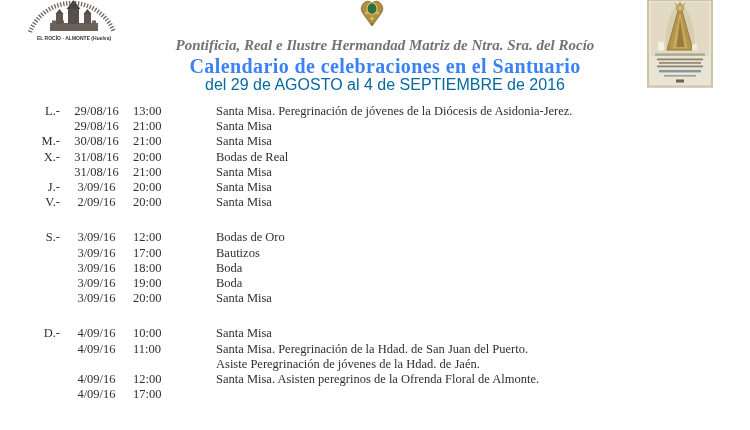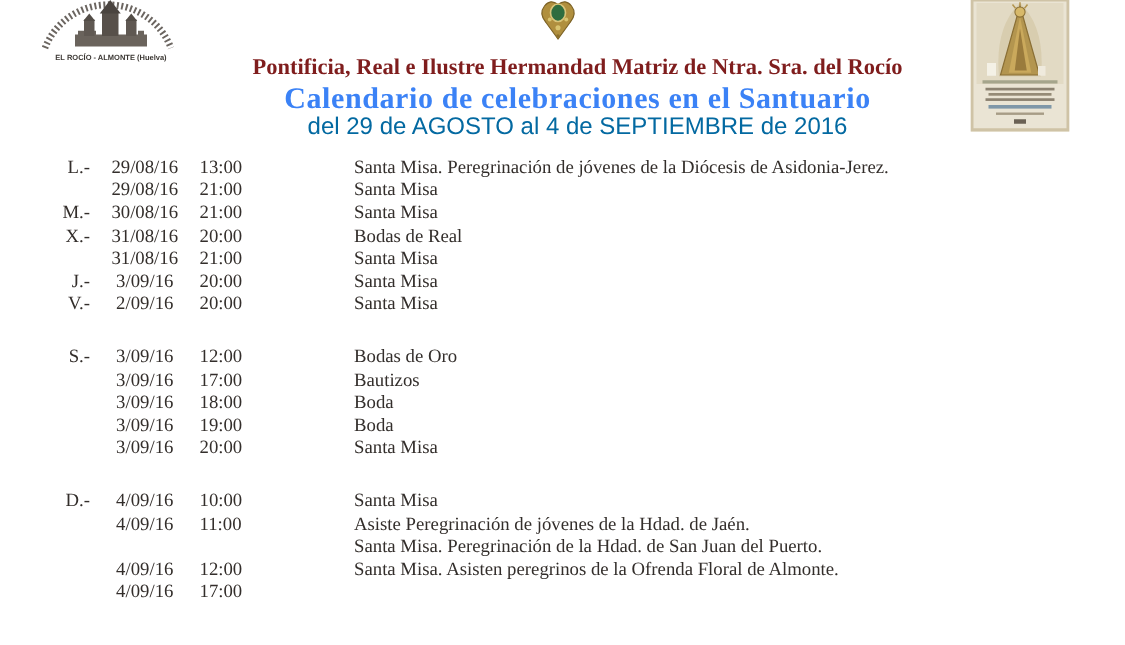--- a/index.html
+++ b/index.html
@@ -4,30 +4,30 @@
 <style>
   html,body { margin:0; padding:0; background:#ffffff; }
   .page {
     position:relative; width:750px; height:430px; background:#ffffff;
     font-family:"Liberation Serif", serif; color:#332e2b; overflow:hidden;
   }
   .seal { position:absolute; left:22px; top:0; }
   .medallion { position:absolute; left:354px; top:0; }
   .estampa { position:absolute; left:647px; top:0; }
   .titles { position:absolute; left:40px; right:20px; top:37px; text-align:center; }
-  .t1 { font-weight:bold; font-size:15px; color:#7f1d1d; line-height:17px; }
+  .t1 { font-style:italic; font-weight:bold; font-size:15px; color:#737373; line-height:17px; }
   .t2 { font-weight:bold; font-size:20px; letter-spacing:0.4px; color:#3b82f6; line-height:23px; margin-top:1px; }
   .t3 { font-family:"Liberation Sans", sans-serif; font-size:16px; color:#0369a1; line-height:14px; margin-top:0; }
   .sched { position:absolute; left:38px; top:104px; right:8px; font-size:12.5px; }
   .group + .group { margin-top:20px; }
   .row { display:grid; grid-template-columns:22px 73px 55px 1fr; line-height:15.2px; }
   .c-day  { text-align:right; }
   .c-date { text-align:center; }
   .c-time { text-align:left; }
-  .c-desc { padding-left:28px;margin-left:20px; }
+  .c-desc { padding-left:28px; }
   .dline { display:block; }
 </style>
 </head>
 <body>
 
 <div class="page">
 
   <div class="seal">
     <svg width="100" height="47" viewBox="0 0 100 47" xmlns="http://www.w3.org/2000/svg">
       <path d="M 8 32 A 45 45 0 0 1 92 32" fill="none" stroke="#6b6560" stroke-width="4.5" stroke-dasharray="1.3 1.7"></path>
@@ -197,22 +197,22 @@
         <span class="c-time">10:00</span>
         <span class="c-desc">
             <span class="dline">Santa Misa</span>
           </span>
       </div>
       <div class="row">
         <span class="c-day"></span>
         <span class="c-date">4/09/16</span>
         <span class="c-time">11:00</span>
         <span class="c-desc">
+          <span class="dline">Santa Misa. Peregrinación de la Hdad. de San Juan del Puerto.</span>
           <span class="dline">Asiste Peregrinación de jóvenes de la Hdad. de Jaén.</span>
-          <span class="dline">Santa Misa. Peregrinación de la Hdad. de San Juan del Puerto.</span>
         </span>
       </div>
       <div class="row">
         <span class="c-day"></span>
         <span class="c-date">4/09/16</span>
         <span class="c-time">12:00</span>
         <span class="c-desc">
             <span class="dline">Santa Misa. Asisten peregrinos de la Ofrenda Floral de Almonte.</span>
           </span>
       </div>

